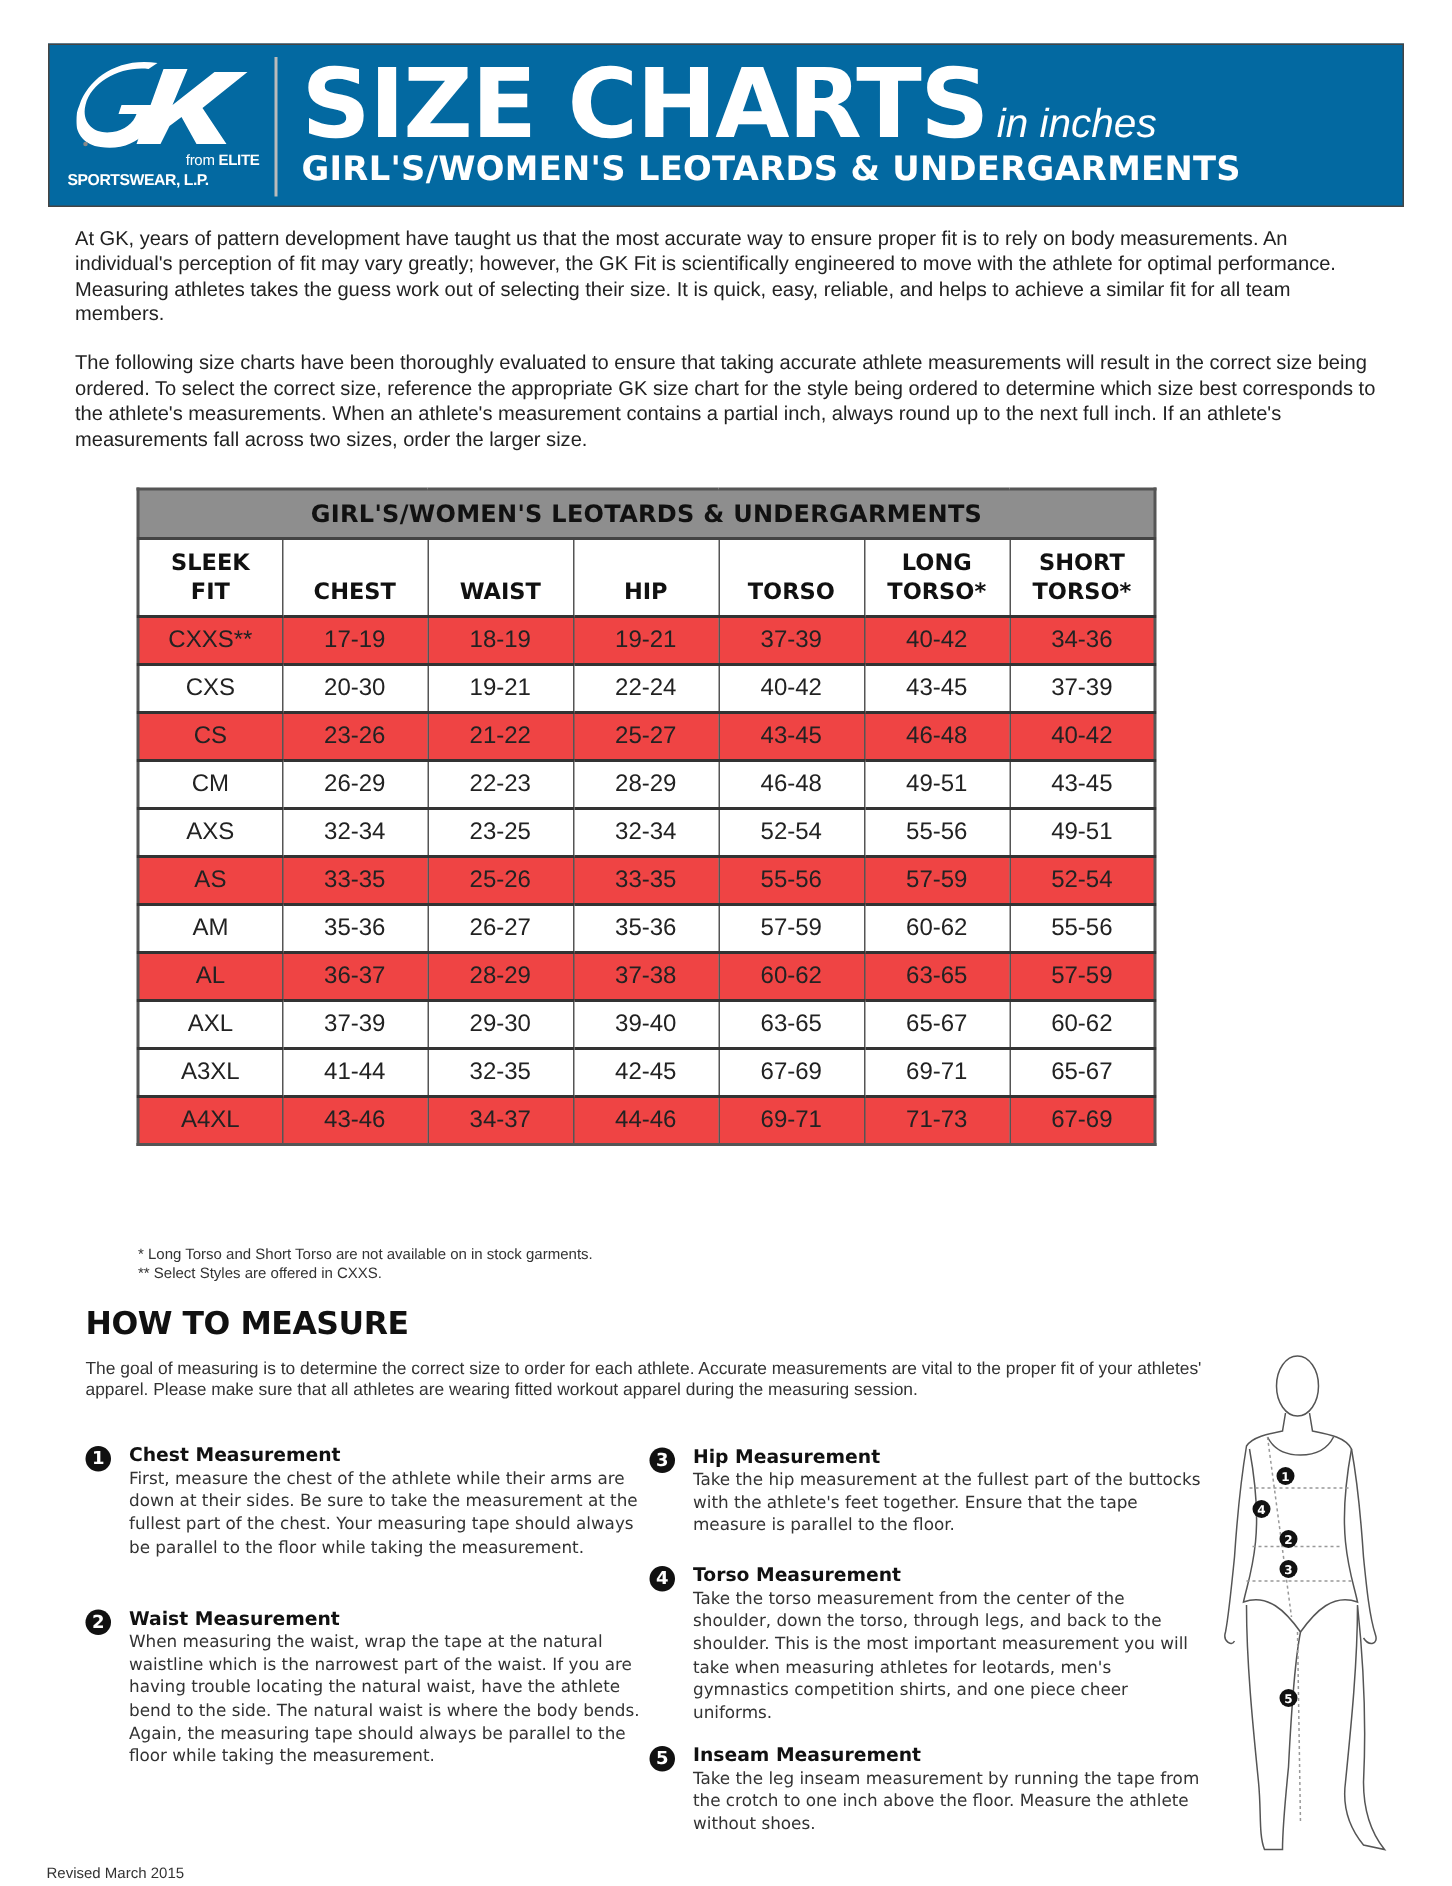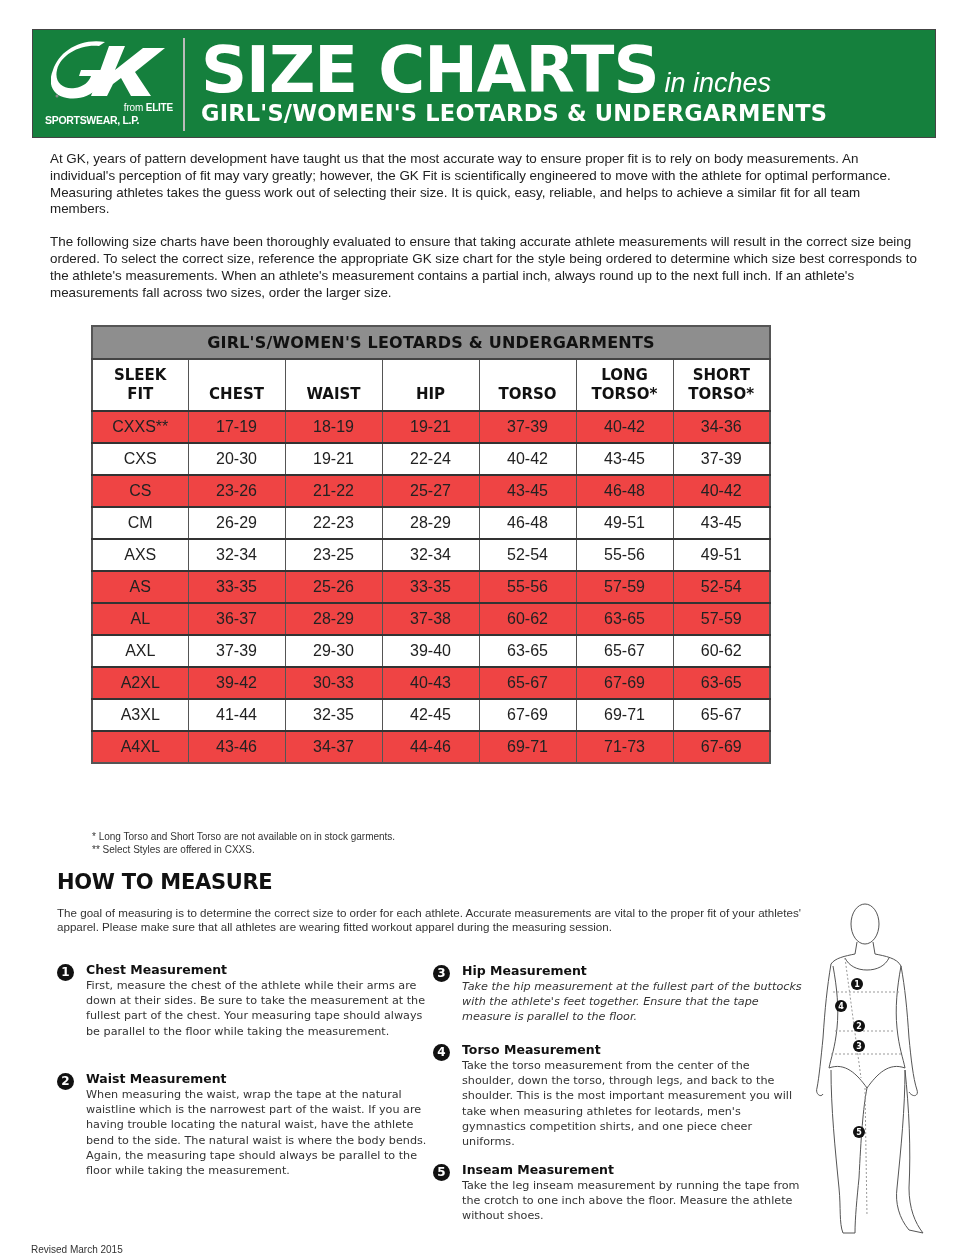--- a/index.html
+++ b/index.html
@@ -1,20 +1,20 @@
 <!DOCTYPE html>
 <html><head>
 <meta charset="utf-8">
 <style>
   * { box-sizing: border-box; margin: 0; padding: 0; }
   html, body { width: 968px; height: 1257px; background: #ffffff; overflow: hidden; }
   body { position: relative; font-family: "Liberation Sans", sans-serif; color: #222; }
 
   
-  .banner { position: absolute; left: 32px; top: 29px; width: 904px; height: 109px; background: #15803d; border: 1px solid #444; text-align: right; }
+  .banner { position: absolute; left: 32px; top: 29px; width: 904px; height: 109px; background: #0369a1; border: 1px solid #444; text-align: right; }
   .logo { position: absolute; left: 10px; top: 8px; width: 140px; height: 95px; }
   .logo svg { position: absolute; left: 8px; top: 2px; }
   .logo .from { position: absolute; right: 10px; top: 64px; color: #fff; font-size: 10px; letter-spacing: -0.2px; }
   .logo .from b { font-weight: 700; }
   .logo .sports { position: absolute; left: 2px; top: 76px; color: #fff; font-size: 10.5px; font-weight: 700; letter-spacing: -0.3px; }
   .banner .divider { position: absolute; left: 150px; top: 8px; width: 2px; height: 93px; background: #bbb; }
   .title-big { position: absolute; left: 168px; top: 2px; color: #fff; font-family: "DejaVu Sans", sans-serif; font-weight: 700; font-size: 64px; letter-spacing: -1px; line-height: 76px; white-space: nowrap; }
   .title-big .unit { font-family: "Liberation Sans", sans-serif; font-style: italic; font-weight: 400; font-size: 27px; letter-spacing: 0; margin-left: 6px; }
   .title-sub { position: absolute; left: 168px; top: 70px; color: #fff; font-family: "DejaVu Sans", sans-serif; font-weight: 700; font-size: 22.5px; letter-spacing: 0.2px; white-space: nowrap; }
 
@@ -36,21 +36,21 @@
   
   .htm-title { position: absolute; left: 57px; top: 870px; font-family: "DejaVu Sans", sans-serif; font-weight: 700; font-size: 21px; color: #111; letter-spacing: -0.3px; }
   .htm-intro { position: absolute; left: 57px; top: 906px; width: 760px; font-size: 11.6px; line-height: 14px; color: #333; }
 
   .step { position: absolute; }
   .step .num { position: absolute; left: 0; top: 0; width: 17px; height: 17px; border-radius: 50%; background: #111; color: #fff; font-weight: 700; font-size: 12px; text-align: center; line-height: 17px; font-family: "DejaVu Sans", sans-serif; }
   .step .head { position: absolute; left: 29px; top: -2px; font-family: "DejaVu Sans", sans-serif; font-weight: 700; font-size: 12.5px; color: #111; white-space: nowrap; }
   .step .body { position: absolute; left: 29px; top: 14px; font-family: "DejaVu Sans", sans-serif; font-size: 11.2px; line-height: 15.2px; color: #333; }
   .s1 { left: 57px; top: 964px; } .s1 .body { width: 345px; }
   .s2 { left: 57px; top: 1073px; } .s2 .body { width: 345px; }
-  .s3 { left: 433px; top: 965px; } .s3 .body { width: 340px; font-style: italic; }
+  .s3 { left: 433px; top: 965px; } .s3 .body { width: 340px; }
   .s4 { left: 433px; top: 1044px; } .s4 .body { width: 340px; }
   .s5 { left: 433px; top: 1164px; } .s5 .body { width: 340px; }
 
   .figure { position: absolute; left: 805px; top: 898px; width: 125px; height: 345px; }
 
   .revised { position: absolute; left: 31px; top: 1244px; font-size: 10px; color: #333; }
 </style>
 </head>
 <body>
 
@@ -149,46 +149,46 @@
       </tr>
       <tr class="shaded">
         <td>AS</td>
         <td>33-35</td>
         <td>25-26</td>
         <td>33-35</td>
         <td>55-56</td>
         <td>57-59</td>
         <td>52-54</td>
       </tr>
+      <tr>
+        <td>AM</td>
+        <td>35-36</td>
+        <td>26-27</td>
+        <td>35-36</td>
+        <td>57-59</td>
+        <td>60-62</td>
+        <td>55-56</td>
+      </tr>
       <tr class="shaded">
         <td>AL</td>
         <td>36-37</td>
         <td>28-29</td>
         <td>37-38</td>
         <td>60-62</td>
         <td>63-65</td>
         <td>57-59</td>
       </tr>
       <tr>
         <td>AXL</td>
         <td>37-39</td>
         <td>29-30</td>
         <td>39-40</td>
         <td>63-65</td>
         <td>65-67</td>
         <td>60-62</td>
-      </tr>
-      <tr class="shaded">
-        <td>A2XL</td>
-        <td>39-42</td>
-        <td>30-33</td>
-        <td>40-43</td>
-        <td>65-67</td>
-        <td>67-69</td>
-        <td>63-65</td>
       </tr>
       <tr>
         <td>A3XL</td>
         <td>41-44</td>
         <td>32-35</td>
         <td>42-45</td>
         <td>67-69</td>
         <td>69-71</td>
         <td>65-67</td>
       </tr>

